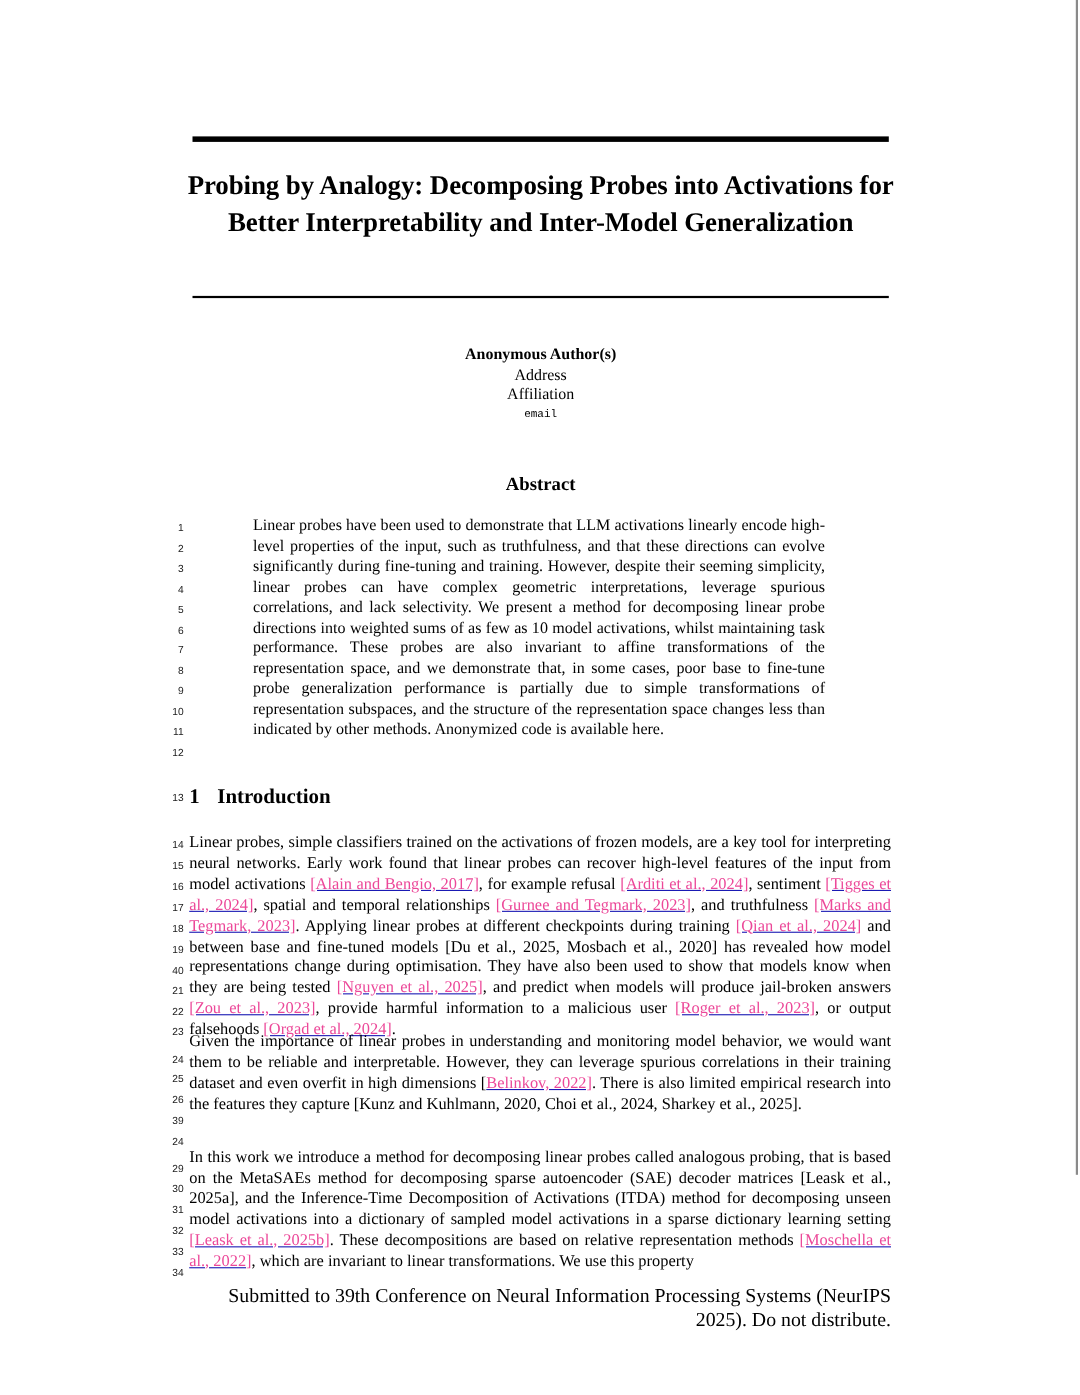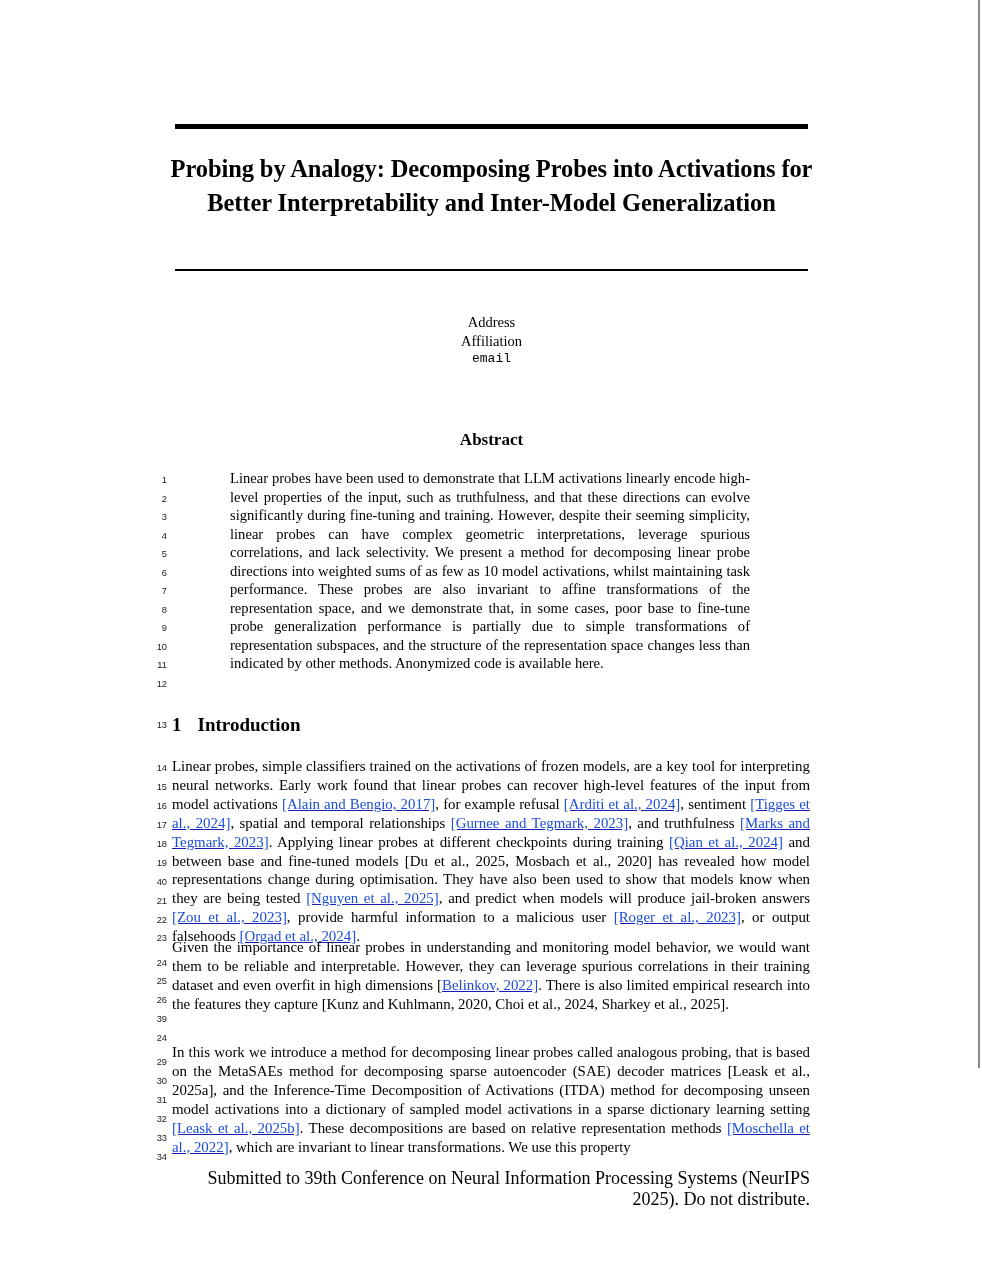--- a/index.html
+++ b/index.html
@@ -60,21 +60,21 @@
     left: 170px;
     top: 313px;
     width: 643px;
     text-align: center;
     font-size: 14.5px;
     line-height: 18.6px;
   }
   .authors .name { font-weight: bold; }
   .authors .email {
     font-family: "Liberation Mono", "DejaVu Sans Mono", monospace;
-    font-size: 13px;
+    font-size: 10px;
   }
 
   
   .abstract-head {
     position: absolute;
     left: 170px;
     top: 430px;
     width: 643px;
     text-align: center;
     font-weight: bold;
@@ -110,21 +110,21 @@
     line-height: 18.9px;
     text-align: justify;
     text-justify: inter-word;
   }
   #para-1 { top: 757px; }
   #para-2 { top: 938px; }
   #para-3 { top: 1043px; }
   .body-block p { margin: 0; }
 
   a.cite {
-    color: #1d4ed8;
+    color: #ec4899;
     text-decoration: underline;
     text-decoration-color: #1a1ab4;
     text-underline-offset: 1px;
   }
 
   
   .linenums {
     position: absolute;
     font-size: 9.3px;
     font-family: "Liberation Sans", "DejaVu Sans", sans-serif;
@@ -155,20 +155,21 @@
 
 <div class="page">
 
   <div class="rule-thick"></div>
 
   <div class="title">Probing by Analogy: Decomposing Probes into Activations for Better Interpretability and Inter-Model Generalization</div>
 
   <div class="rule-thin"></div>
 
   <div class="authors">
+    <div class="name">Anonymous Author(s)</div>
     <div>Address</div>
     <div>Affiliation</div>
     <div class="email">email</div>
   </div>
 
   <div class="abstract-head">Abstract</div>
 
   <div class="linenums" id="ln-abstract">
       <div>1</div>
       <div>2</div>

